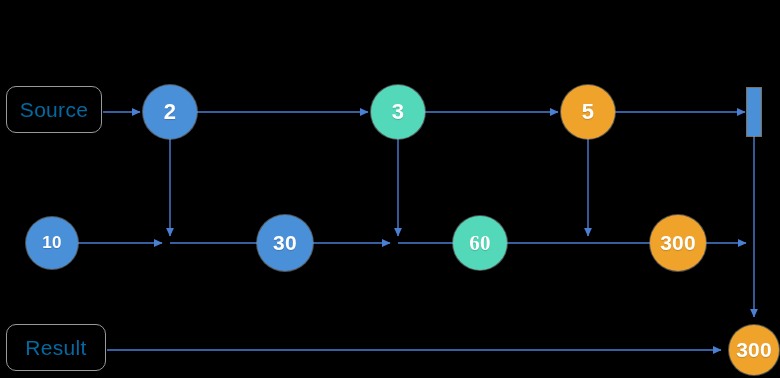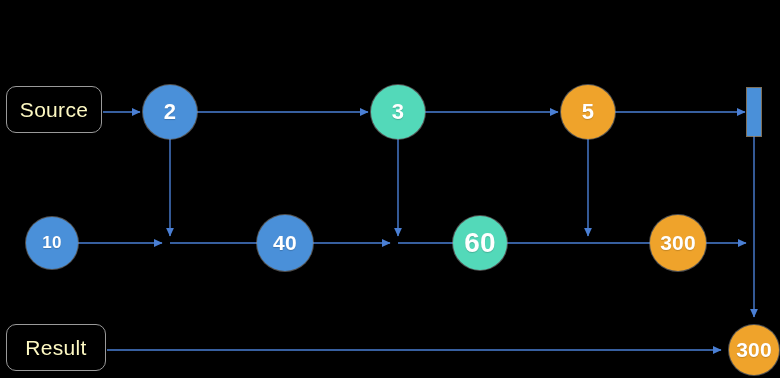--- a/index.html
+++ b/index.html
@@ -41,21 +41,21 @@
   }
   .endbox {
     position: absolute;
     box-sizing: border-box;
     border: 1px solid #9a9a9a;
     border-radius: 10px;
     display: flex;
     align-items: center;
     justify-content: center;
     background: transparent;
-    color: #fef9c3;
+    color: #0369a1;
     font-size: 21px;
     letter-spacing: 0.3px;
   }
   .bar {
     position: absolute;
     box-sizing: border-box;
     box-shadow: 0 0 0 1px rgba(170,150,120,0.75);
   }
 </style>
 </head>
@@ -117,24 +117,24 @@
 
   <div class="node" style="left:561px; top:85px; width:54px; height:54px; background:#efa32b; font-size:22px;">
     <span>5</span>
   </div>
 
   <div class="node" style="left:26px; top:217px; width:52px; height:52px; background:#4a90d9; font-size:17px;">
     <span>10</span>
   </div>
 
   <div class="node" style="left:257px; top:215px; width:56px; height:56px; background:#4a90d9; font-size:21px;">
-    <span>40</span>
+    <span>30</span>
   </div>
 
-  <div class="node" style="left:453px; top:216px; width:54px; height:54px; background:#53d9b9; font-size:28px;">
+  <div class="node" style="left:453px; top:216px; width:54px; height:54px; background:#53d9b9; font-size:21px;font-family:Liberation Serif, serif;">
     <span>60</span>
   </div>
 
   <div class="node" style="left:650px; top:215px; width:56px; height:56px; background:#efa32b; font-size:21px;">
     <span>300</span>
   </div>
 
   <div class="node" style="left:729px; top:325px; width:50px; height:50px; background:#efa32b; font-size:21px;">
     <span>300</span>
   </div>

